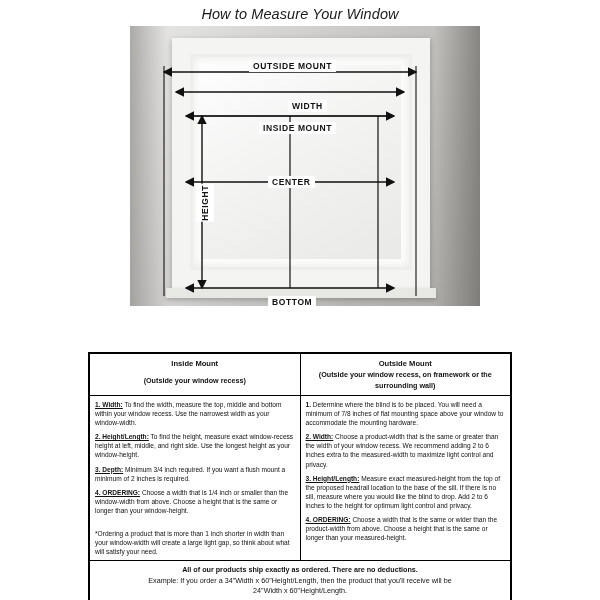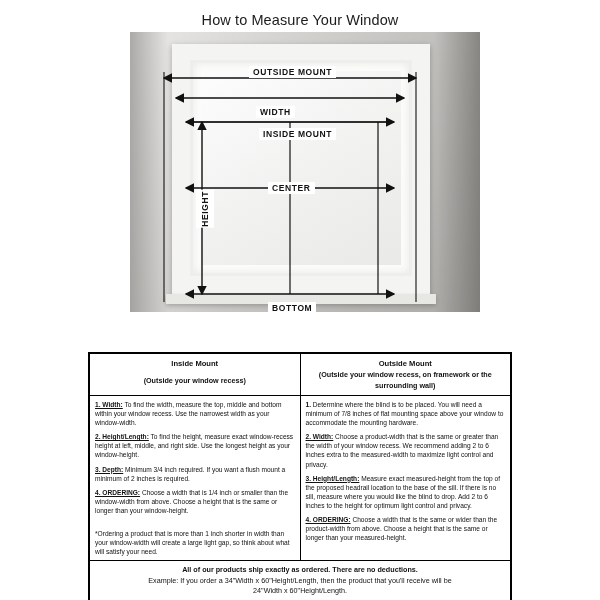--- a/index.html
+++ b/index.html
@@ -16,22 +16,23 @@
   }
   .page {
     position: relative;
     width: 600px;
     height: 600px;
     box-sizing: border-box;
   }
 
   
   .title-block {
-    padding-top: 10px;
+    padding-top: 4px;
     text-align: center;
+    font-style: italic;
   }
   .title-line {
     font-size: 14.5px;
     line-height: 20px;
     color: #1b1b1b;
     letter-spacing: 0.1px;
   }
 
   
   .diagram {
@@ -219,21 +220,21 @@
       <line x1="202" y1="90" x2="202" y2="262" stroke="#111" stroke-width="1.4" marker-start="url(#ah2)" marker-end="url(#ah)"></line>
 
       <line x1="290" y1="90" x2="290" y2="262" stroke="#111" stroke-width="1.2"></line>
 
       <line x1="378" y1="90" x2="378" y2="262" stroke="#111" stroke-width="1.2"></line>
 
       <line x1="186" y1="90" x2="394" y2="90" stroke="#111" stroke-width="0.9"></line>
     </svg>
 
     <div class="lbl boxed" style="left:249px; top:34px;">OUTSIDE MOUNT</div>
-    <div class="lbl boxed" style="left:256px; top:74px;">WIDTH</div>
+    <div class="lbl boxed" style="left:288px; top:74px;">WIDTH</div>
     <div class="lbl boxed" style="left:259px; top:96px;">INSIDE MOUNT</div>
     <div class="lbl boxed" style="left:268px; top:150px;">CENTER</div>
     <div class="lbl boxed" style="left:268px; top:270px;">BOTTOM</div>
     <div class="lbl vertical boxed" style="left:196px; top:158px;">HEIGHT</div>
   </div>
 
   <div class="table-wrap">
     <table class="m">
       <tbody>
           <tr>

